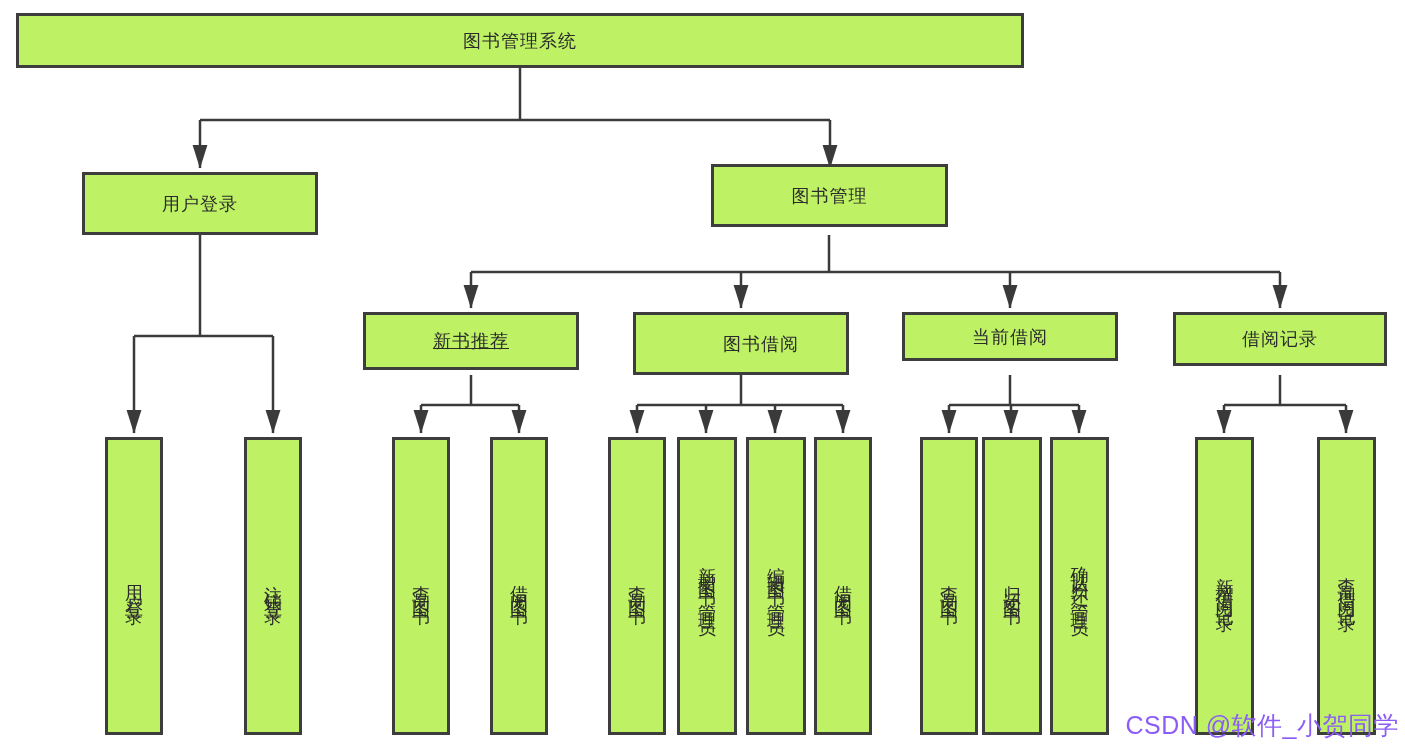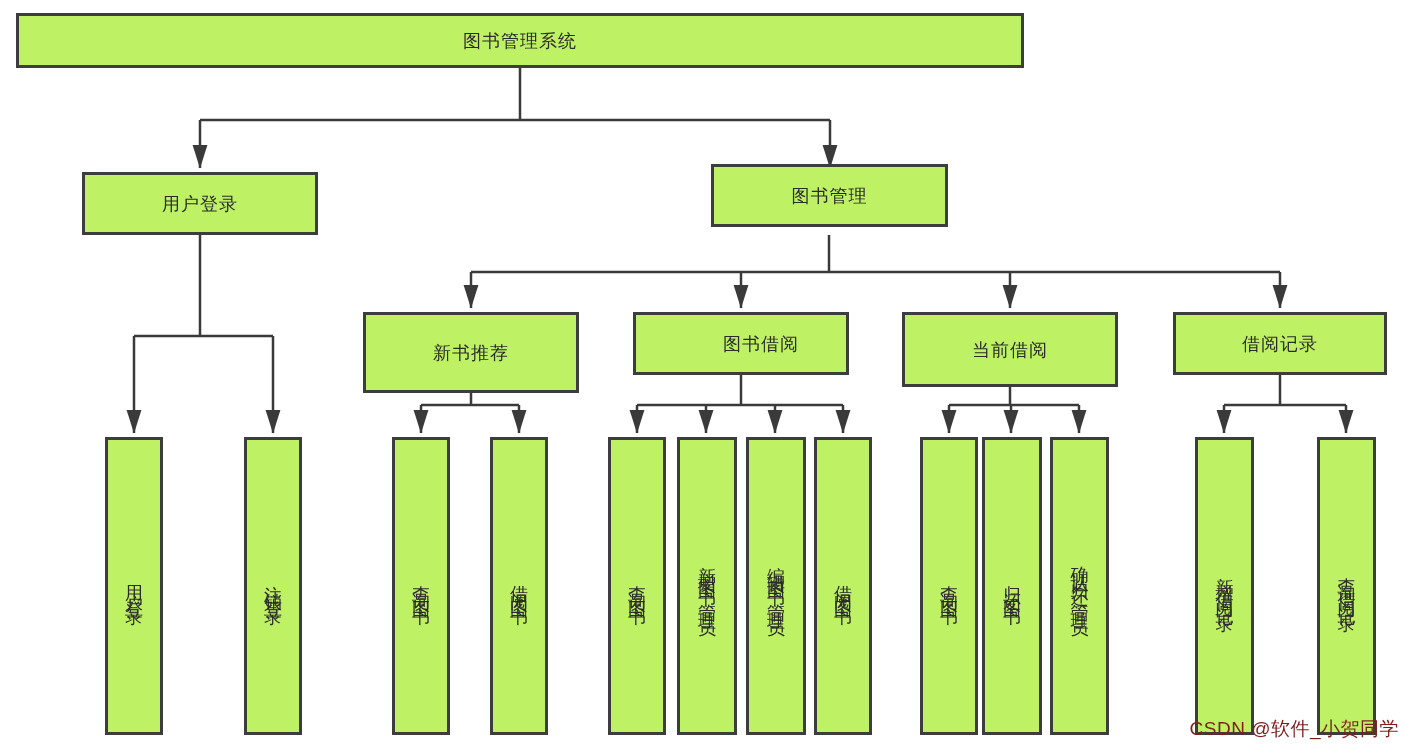--- a/index.html
+++ b/index.html
@@ -26,22 +26,22 @@
     writing-mode:vertical-rl;
     text-orientation:mixed;
     letter-spacing:0.42em;
     line-height:1;
     font-size:18px;
     white-space:nowrap;
   }
   .watermark {
     position:absolute;
     right:6px; bottom:5px;
-    font-size:19px;
-    color:#7f1d1d;
+    font-size:25px;
+    color:#8b5cf6;
     z-index:3;
     letter-spacing:0.5px;
   }
 </style>
 </head>
 <body>
 
 <div id="stage">
 
   <svg id="connectors" viewBox="0 0 1405 747" xmlns="http://www.w3.org/2000/svg">
@@ -98,30 +98,30 @@
     <span>图书管理系统</span>
   </div>
 
   <div class="node" style="left:82px; top:172px; width:236px; height:63px;">
     <span>用户登录</span>
   </div>
   <div class="node" style="left:711px; top:164px; width:237px; height:63px;">
     <span>图书管理</span>
   </div>
 
-  <div class="node" style="left:363px; top:312px; width:216px; height:81px;">
+  <div class="node" style="left:363px; top:312px; width:216px; height:58px;text-decoration:underline;">
     <span>新书推荐</span>
   </div>
   <div class="node" style="left:633px; top:312px; width:216px; height:63px;padding-left:40px;">
     <span>图书借阅</span>
   </div>
-  <div class="node" style="left:902px; top:312px; width:216px; height:75px;">
+  <div class="node" style="left:902px; top:312px; width:216px; height:49px;">
     <span>当前借阅</span>
   </div>
-  <div class="node" style="left:1173px; top:312px; width:214px; height:63px;">
+  <div class="node" style="left:1173px; top:312px; width:214px; height:54px;">
     <span>借阅记录</span>
   </div>
 
   <div class="node leaf" style="left:105px;">
     <span>用户登录</span>
   </div>
   <div class="node leaf" style="left:244px;">
     <span>注销登录</span>
   </div>
 

